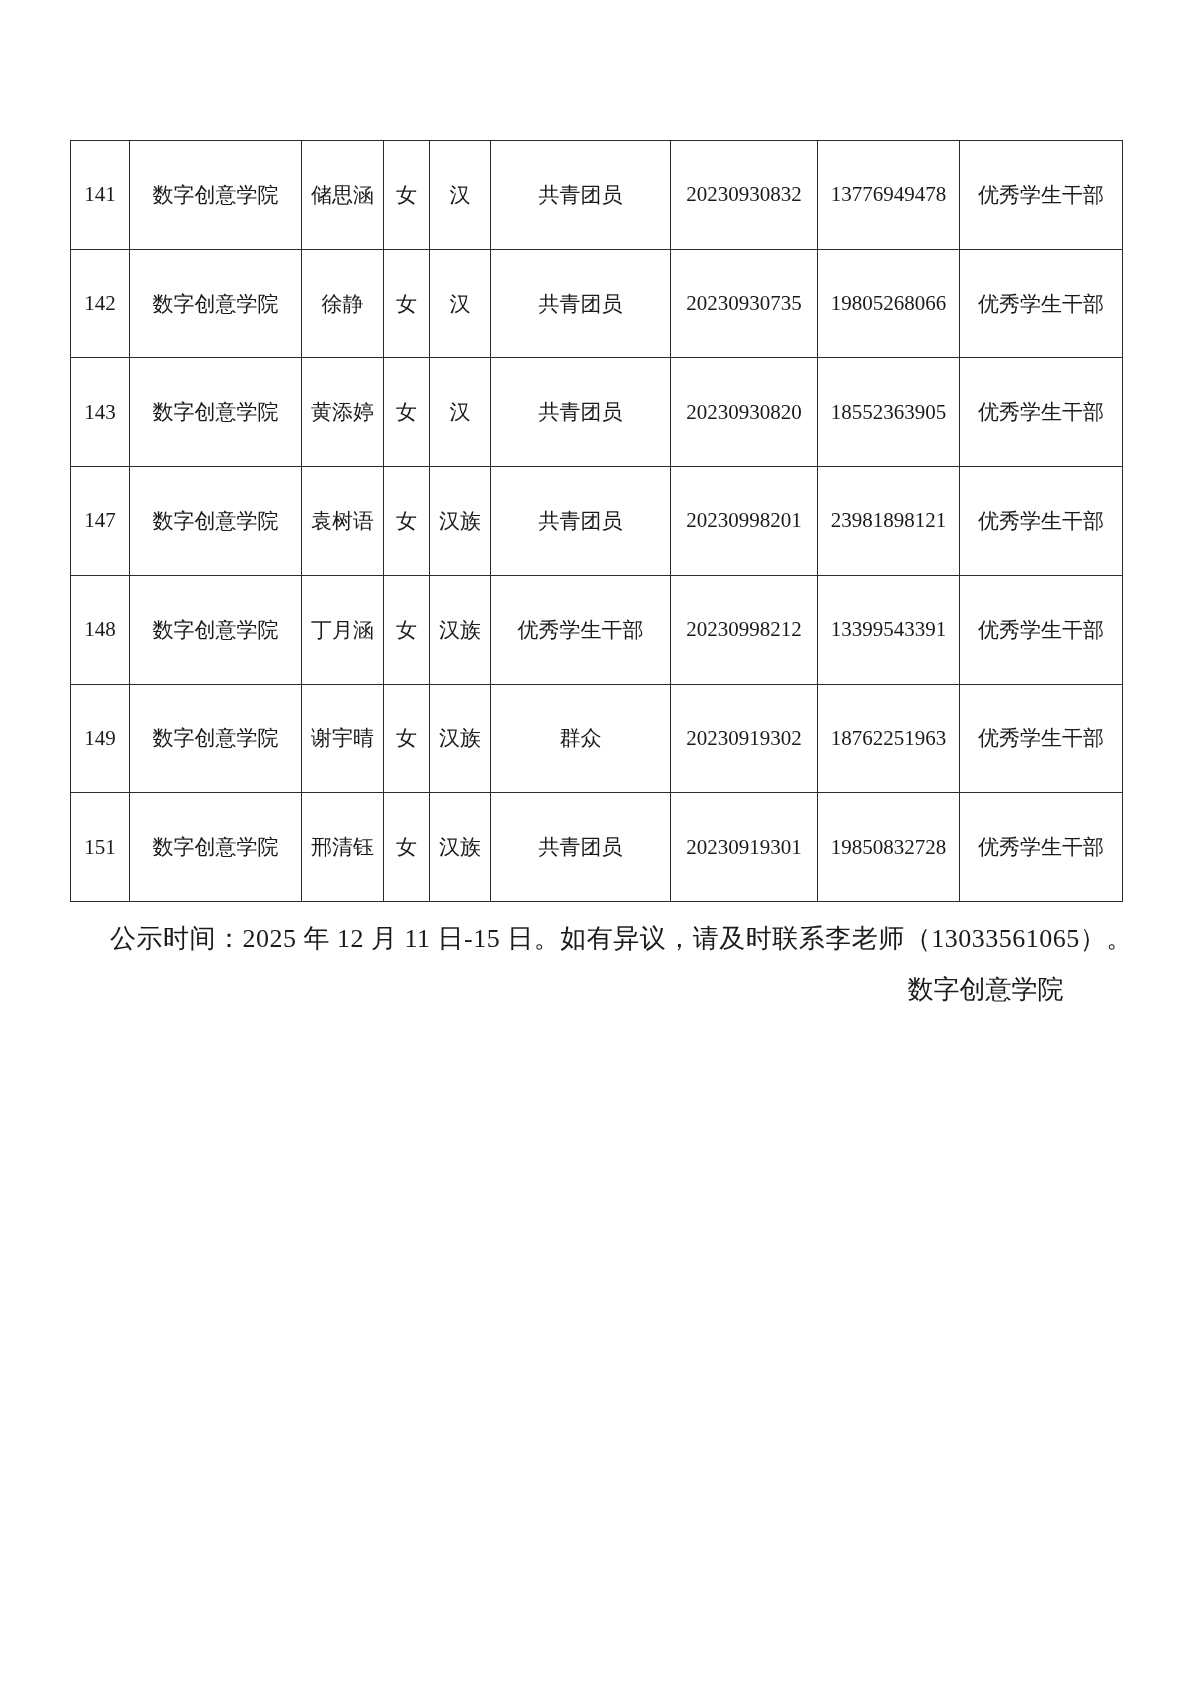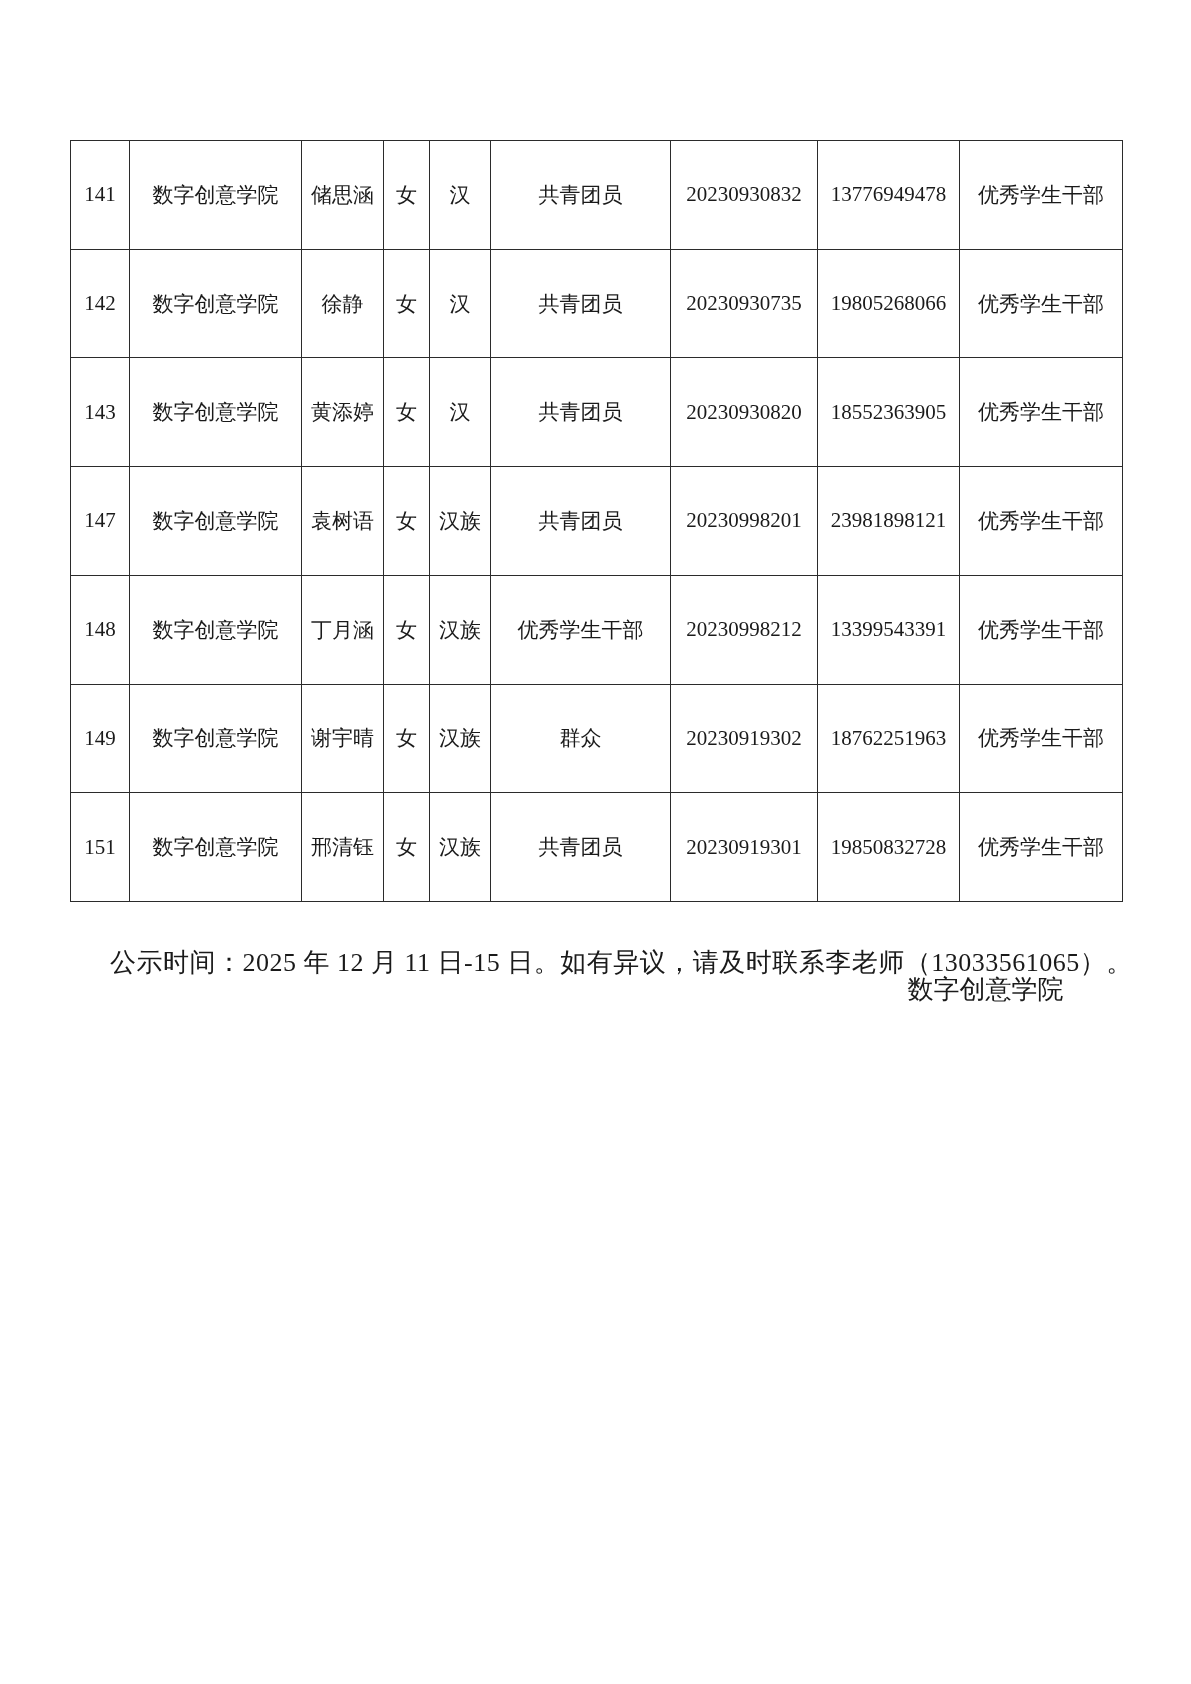--- a/index.html
+++ b/index.html
@@ -41,21 +41,20 @@
   }
   .notice-line {
     position: absolute;
     left: 110px;
     top: 920px;
     width: 1040px;
     font-size: 26px;
     line-height: 38px;
     white-space: nowrap;
     letter-spacing: 0.5px;
-    margin-top: 24px;
   }
   .sign-block {
     position: absolute;
     left: 780px;
     top: 972px;
     width: 411px;
     text-align: center;
     font-size: 26px;
   }
   .sign-college {

